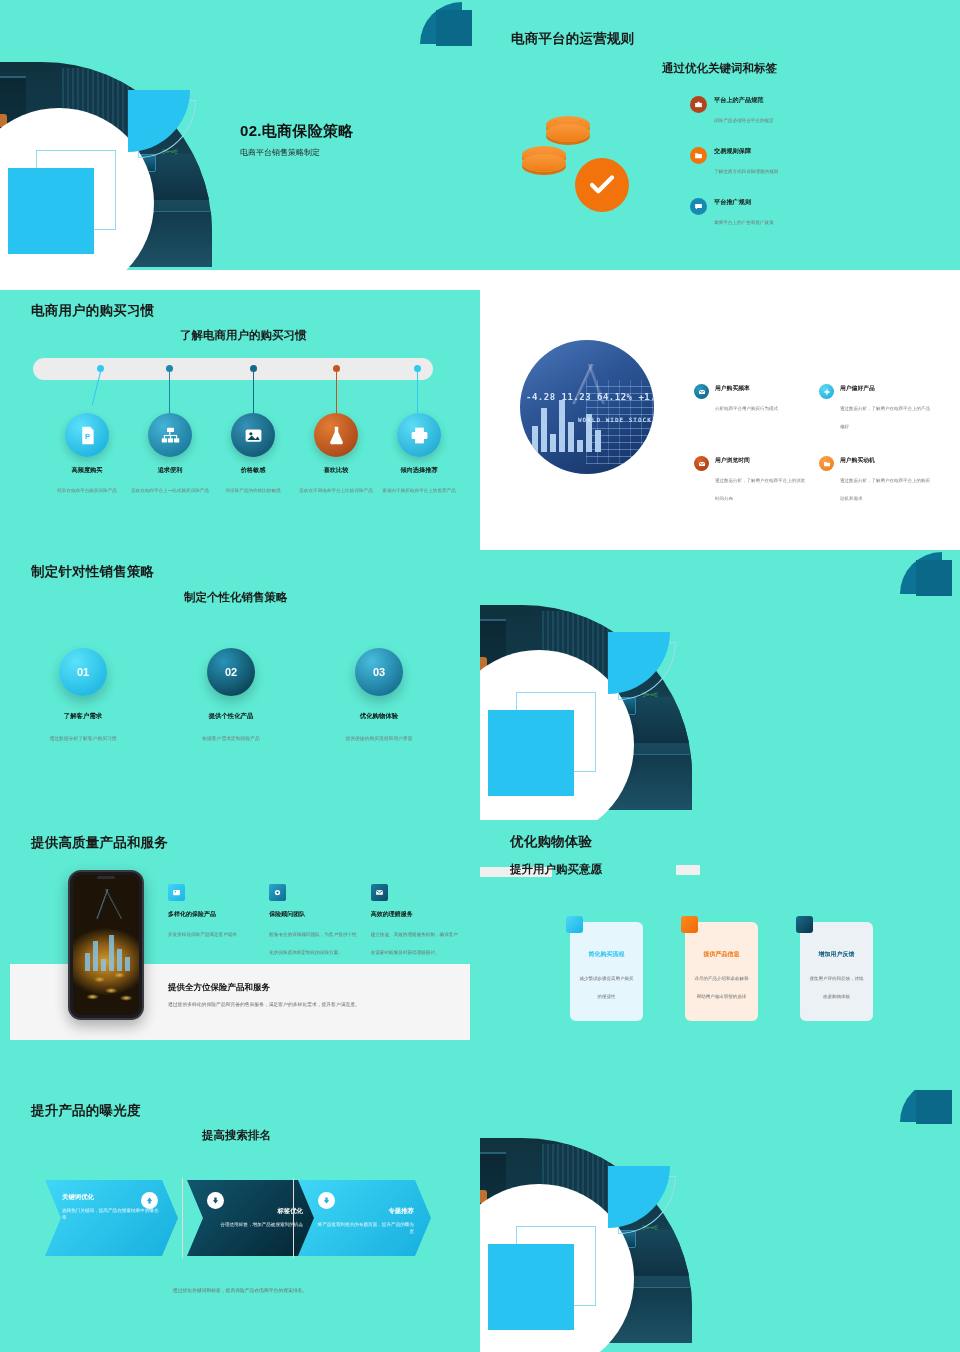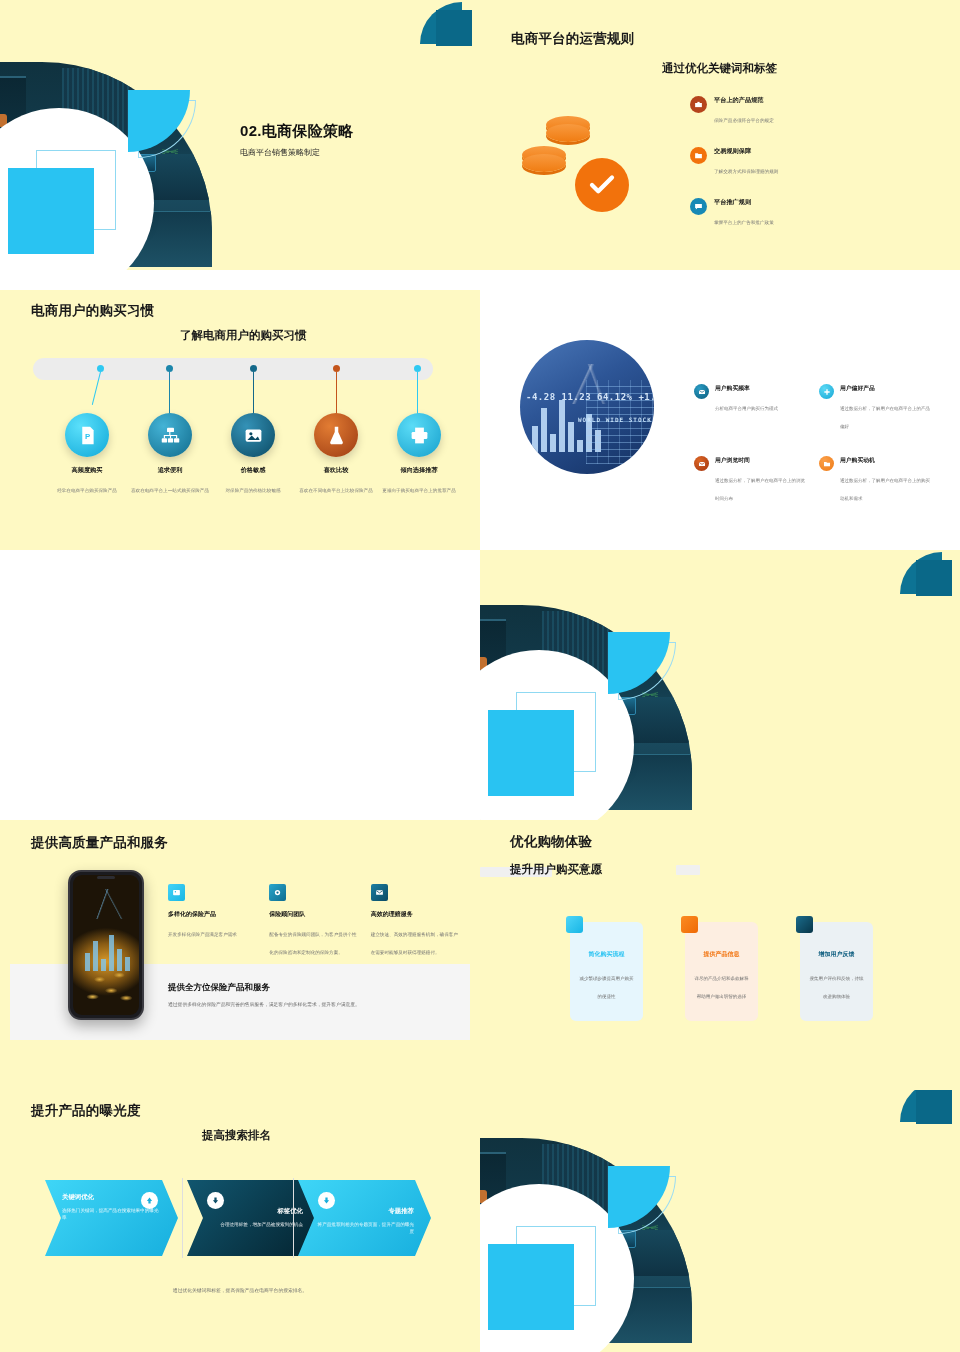--- a/index.html
+++ b/index.html
@@ -7,21 +7,21 @@
     width: 960px; height: 1352px;
     background: #ffffff;
     font-family: "Liberation Sans", "DejaVu Sans", sans-serif;
     overflow: hidden;
   }
   .deck { position: relative; width: 960px; height: 1352px; }
 
   .slide {
     position: absolute;
     width: 480px; height: 270px;
-    background: #fef9c3;
+    background: #5eead4;
     overflow: hidden;
   }
 
   
   .s-title {
     font-size: 13.5px; font-weight: bold; color: #1a1a1a;
     letter-spacing: .2px;
   }
   .s-sub {
     font-size: 11.5px; font-weight: bold; color: #1a1a1a;
@@ -525,20 +525,40 @@
             <path d="M3 6h7l2 2h9v11H3z"></path>
           </svg>
       </div>
       <div>
         <b>用户购买动机</b>
         <span>通过数据分析，了解用户在电商平台上的购买动机和需求</span>
       </div>
     </div>
   </div>
 
+  <div class="slide" style="left:0;top:550px;height:270px">
+    <div class="s-title" style="position:absolute;left:31px;top:13px">制定针对性销售策略</div>
+    <div class="s-sub" style="position:absolute;left:184px;top:40px">制定个性化销售策略</div>
+
+    <div class="num-item" style="left:8px;top:98px">
+      <div class="num-circle" style="background:radial-gradient(circle at 35% 28%,#59E2FA,#13ADDD)">01</div>
+      <b>了解客户需求</b>
+      <span>通过数据分析了解客户购买习惯</span>
+    </div>
+    <div class="num-item" style="left:156px;top:98px">
+      <div class="num-circle" style="background:radial-gradient(circle at 35% 28%,#2993B8,#04303F)">02</div>
+      <b>提供个性化产品</b>
+      <span>根据客户需求定制保险产品</span>
+    </div>
+    <div class="num-item" style="left:304px;top:98px">
+      <div class="num-circle" style="background:radial-gradient(circle at 35% 28%,#48BCDD,#0A5E80)">03</div>
+      <b>优化购物体验</b>
+      <span>提供便捷的购买流程和用户界面</span>
+    </div>
+  </div>
 
   <div class="slide" style="left:480px;top:550px;height:270px">
     <div class="corner-tl-teal"></div>
     <div class="corner-tl-teal2"></div>
     <div class="cover-img" style="top:55px">
       <div class="shelf"></div>
         <div class="vase"></div>
         <div class="wall-slats"></div>
       <div class="floor"></div>
         <div class="desk"></div>

